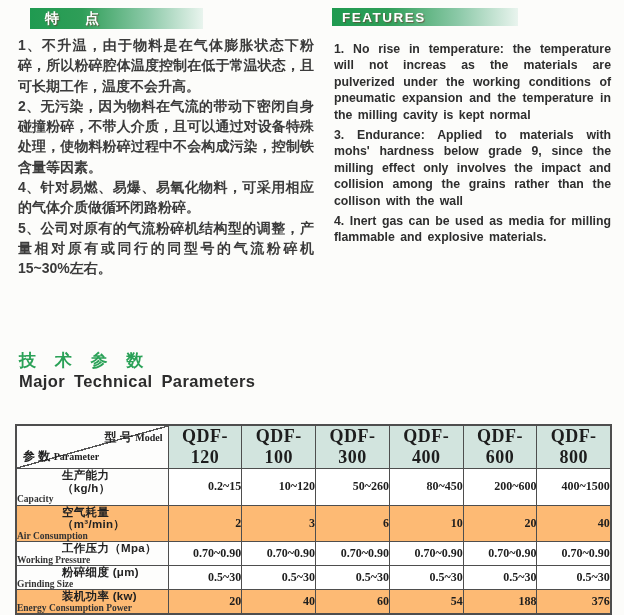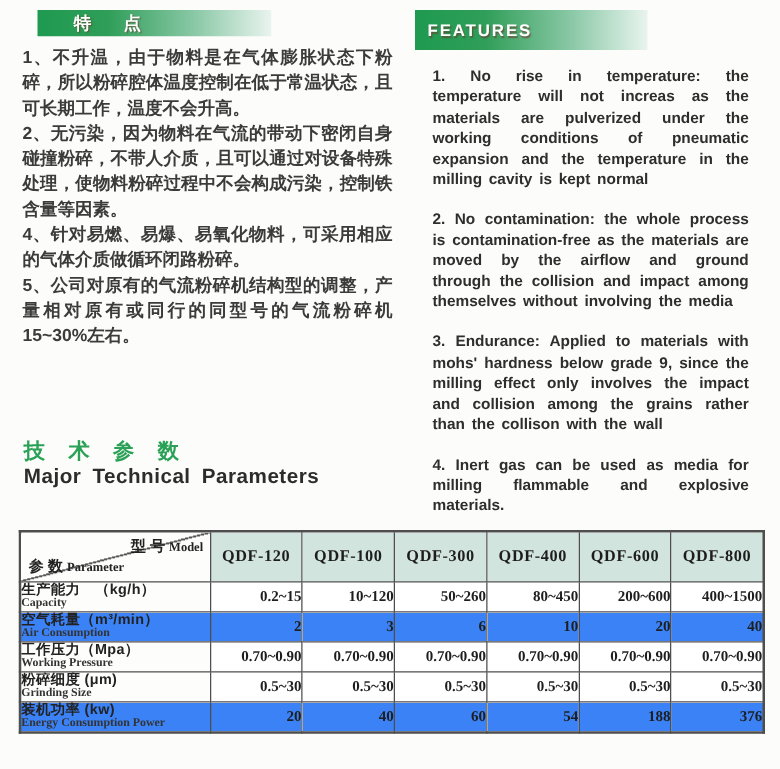--- a/index.html
+++ b/index.html
@@ -10,35 +10,35 @@
     color:#333;
   }
   
   .badge{
     position:absolute;height:21px;
     background:linear-gradient(90deg,#1f9a50 0%,#2f9e58 30%,#8cc9a8 68%,#e9f4ee 100%);
     display:flex;align-items:center;
     color:#ffffff;font-weight:bold;
     text-shadow:1px 1px 1px rgba(110,55,45,.65);
   }
-  .badge-cn{left:30px;top:8px;width:158px;font-size:14px;letter-spacing:11px;padding-left:29px;}
-  .badge-en{left:332px;top:8px;width:176px;height:32px;font-size:13.5px;letter-spacing:1.5px;padding-left:10px;}
+  .badge-cn{left:30px;top:8px;width:158px;font-size:14px;letter-spacing:11px;padding-left:15px;}
+  .badge-en{left:332px;top:8px;width:176px;height:18px;font-size:13.5px;letter-spacing:1.5px;padding-left:10px;}
   
   .col-cn{
     position:absolute;left:18px;top:35px;width:296px;
     font-size:14px;font-weight:bold;line-height:20.3px;
     color:#3b3b3b;text-align:justify;
   }
   .col-cn p{margin:0;}
   .col-en{
     position:absolute;left:330px;top:37px;width:285px;
     font-size:12.3px;font-weight:bold;line-height:16.4px;
     color:#2e2e2e;text-align:justify;word-spacing:2px;
   }
-  .col-en p{margin:16px;}
+  .col-en p{margin:4px;}
   
   .sec-cn{
     position:absolute;left:19px;top:349px;
     font-size:17px;font-weight:bold;color:#2aa157;letter-spacing:7px;
   }
   .sec-en{
     position:absolute;left:19px;top:372px;
     font-size:16.5px;font-weight:bold;color:#2c2c2c;letter-spacing:.4px;word-spacing:4px;
   }
   
@@ -53,43 +53,43 @@
   table.params th{border:1px solid #4e4e4e;}
   table.params{border-width:2px;}
   table.params th,table.params td{padding:0;overflow:hidden;}
   col.c-label{width:152px;}
   col.c-val{width:73.8px;}
   tr.hdr{height:40px;}
   tr.r{height:24px;}
   th.model{
     background:#d2e4de;
     font-family:"Liberation Serif", serif;
-    font-size:13px;font-weight:bold;color:#1d1d1d;
+    font-size:18px;font-weight:bold;color:#1d1d1d;
     letter-spacing:.5px;text-align:center;
   }
   td.corner{
     position:relative;background:
       linear-gradient(to bottom right,
         transparent calc(50% - 0.7px),
         #555 calc(50% - 0.7px),
         #555 calc(50% + 0.7px),
         transparent calc(50% + 0.7px)),
       #fdfdfc;
   }
   .corner-model{position:absolute;right:5px;top:3px;font-size:12px;font-weight:bold;color:#222;}
   .corner-param{position:absolute;left:6px;bottom:3px;font-size:12px;font-weight:bold;color:#222;}
   .serif-sm{font-family:"Liberation Serif", serif;font-size:10px;font-weight:bold;}
   td.lbl{padding:1px 3px 1px 6px;background:#fdfdfc;}
-  td.lbl .cn{display:block;font-size:11.5px;font-weight:bold;color:#222;line-height:12.5px;letter-spacing:.3px;}
+  td.lbl .cn{display:block;font-size:11.5px;font-weight:bold;color:#222;line-height:12.5px;letter-spacing:.3px;padding-left:45px;}
   td.lbl .en{display:block;font-family:"Liberation Serif", serif;font-size:9.5px;font-weight:bold;color:#333;line-height:10.5px;}
   td.val{
     font-family:"Liberation Serif", serif;
     font-size:12px;font-weight:bold;color:#1e1e1e;text-align:right;
   }
-  tr.stripe td{background:#3b82f6;}
+  tr.stripe td{background:#fdba74;}
 </style>
 </head>
 <body>
 
 <div class="badge badge-cn">
   <span>特 点</span>
 </div>
 
 <div class="badge badge-en">
   <span>FEATURES</span>
@@ -97,21 +97,20 @@
 
 <div class="col-cn">
   <p>1、不升温，由于物料是在气体膨胀状态下粉碎，所以粉碎腔体温度控制在低于常温状态，且可长期工作，温度不会升高。</p>
   <p>2、无污染，因为物料在气流的带动下密闭自身碰撞粉碎，不带人介质，且可以通过对设备特殊处理，使物料粉碎过程中不会构成污染，控制铁含量等因素。</p>
   <p>4、针对易燃、易爆、易氧化物料，可采用相应的气体介质做循环闭路粉碎。</p>
   <p>5、公司对原有的气流粉碎机结构型的调整，产量相对原有或同行的同型号的气流粉碎机15~30%左右。</p>
 </div>
 
 <div class="col-en">
   <p>1. No rise in temperature: the temperature will not increas as the materials are pulverized under the working conditions of pneumatic expansion and the temperature in the milling cavity is kept normal</p>
-  <p>2. No contamination: the whole process is contamination-free as the materials are moved by the airflow and ground through the collision and impact among themselves without involving the media</p>
   <p>3. Endurance: Applied to materials with mohs' hardness below grade 9, since the milling effect only involves the impact and collision among the grains rather than the collison with the wall</p>
   <p>4. Inert gas can be used as media for milling flammable and explosive materials.</p>
 </div>
 
 <div class="sec-cn">技 术 参 数</div>
 <div class="sec-en">Major Technical Parameters</div>
 
 <table class="params">
   <colgroup>
     <col class="c-label">

